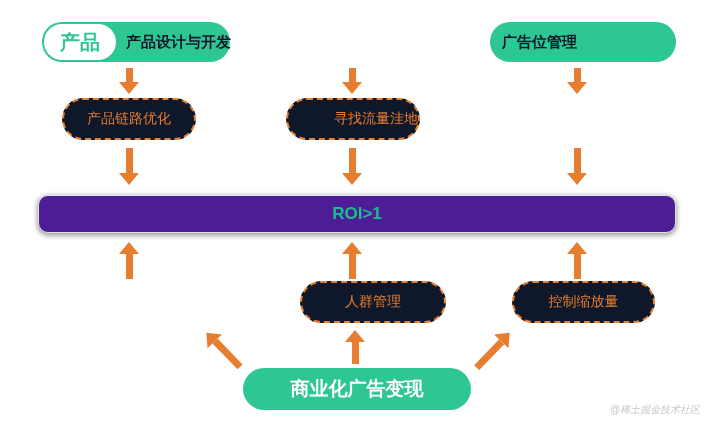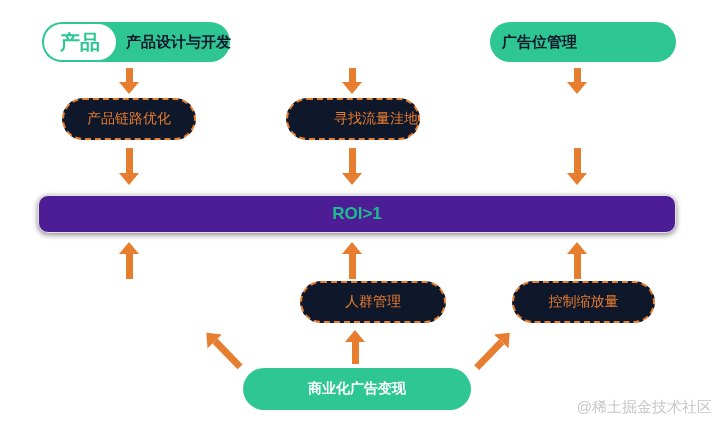--- a/index.html
+++ b/index.html
@@ -60,35 +60,36 @@
     display:flex;align-items:center;justify-content:center;
     color:var(--roi-text);
     font-size:17px;font-weight:600;
   }
   
   .bottom-pill{
     position:absolute;left:243px;top:368px;width:228px;height:42px;
     background:var(--green);
     border-radius:21px;
     display:flex;align-items:center;justify-content:center;
-    color:#ffffff;font-size:14px;font-weight:bold;
+    color:#ffffff;font-size:19px;font-weight:bold;
     white-space:nowrap;
   }
   
   .arrow{position:absolute;width:20px;display:flex;flex-direction:column;align-items:center;}
   .arrow .stem{width:7px;flex:1;background:var(--orange);}
   .arrow .head-down{width:0;height:0;border-left:10px solid transparent;border-right:10px solid transparent;border-top:12px solid var(--orange);}
   .arrow .head-up{width:0;height:0;border-left:10px solid transparent;border-right:10px solid transparent;border-bottom:12px solid var(--orange);}
   .rot-left{transform:rotate(-44deg);}
   .rot-right{transform:rotate(44deg);}
   
   .watermark{
-    position:absolute;right:8px;bottom:5px;
-    color:var(--watermark);font-size:15px;
+    position:absolute;right:20px;bottom:5px;
+    color:var(--watermark);font-size:10px;
     white-space:nowrap;
+    font-style:italic;
   }
 </style>
 </head>
 <body>
 
 <div class="canvas">
 
   <div class="stage-pill" style="left:42px;width:188px;">
     <span class="stage-tag">产品</span>
     <span class="stage-label">产品设计与开发</span>

